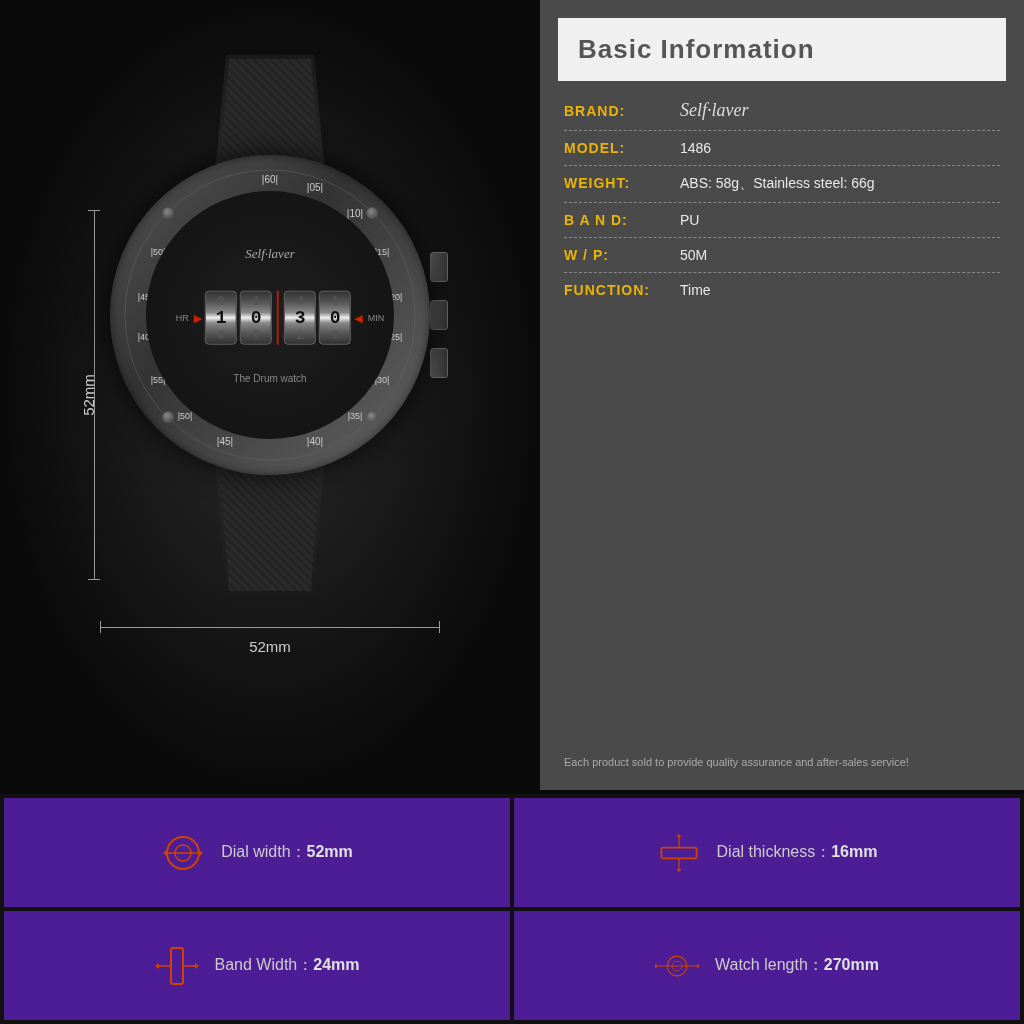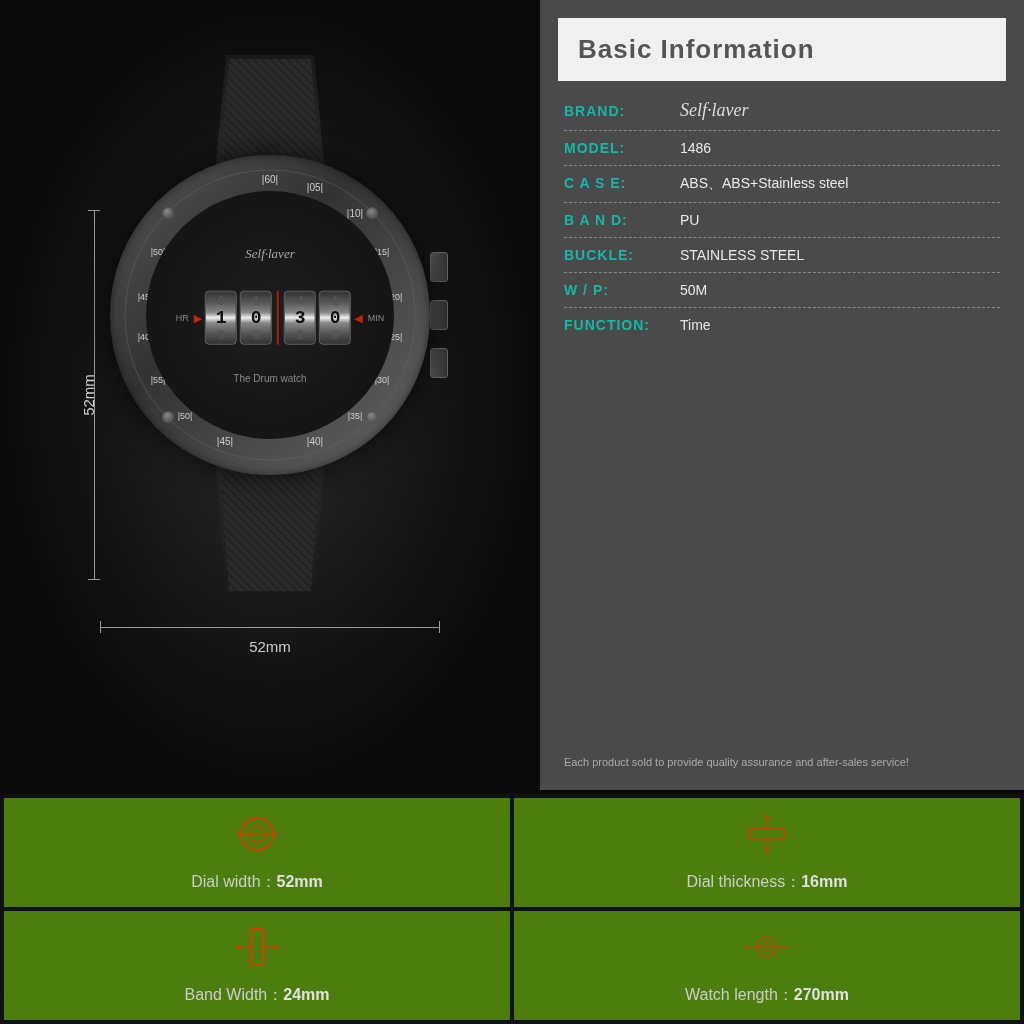--- a/index.html
+++ b/index.html
@@ -250,21 +250,21 @@
     .info-row {
       display: flex;
       align-items: baseline;
       padding: 9px 0;
       border-bottom: 1px dashed #888;
     }
     .info-row:last-child { border-bottom: none; }
 
     .info-key {
       font-weight: bold;
-      color: #14b8a6;
+      color: #eab308;
       font-size: 14px;
       min-width: 110px;
       letter-spacing: 1px;
     }
     .info-val {
       color: #e8e8e8;
       font-size: 14px;
       margin-left: 6px;
     }
 
@@ -291,27 +291,26 @@
       height: 230px;
       display: grid;
       grid-template-columns: 1fr 1fr;
       grid-template-rows: 1fr 1fr;
       gap: 4px;
       background: #111;
       padding: 4px;
     }
 
     .spec-cell {
-      background: #4d7c0f;
+      background: #4c1d95;
       display: flex;
       align-items: center;
       justify-content: center;
       gap: 16px;
       padding: 0 30px;
-      flex-direction: column;
     }
 
     .spec-icon {
       width: 44px;
       height: 44px;
       display: flex;
       align-items: center;
       justify-content: center;
     }
 
@@ -451,37 +450,33 @@
       <div class="info-row">
         <span class="info-key">BRAND:</span>
         <span class="info-val brand-script">Self·laver</span>
       </div>
 
       <div class="info-row">
         <span class="info-key">MODEL:</span>
         <span class="info-val">1486</span>
       </div>
 
-
-
-
       <div class="info-row">
-        <span class="info-key">C A S E:</span>
-        <span class="info-val">ABS、ABS+Stainless steel</span>
-      </div>
+        <span class="info-key">WEIGHT:</span>
+        <span class="info-val">ABS: 58g、Stainless steel: 66g</span>
+      </div>
+
+
+
 
       <div class="info-row">
         <span class="info-key">B A N D:</span>
         <span class="info-val">PU</span>
       </div>
 
-      <div class="info-row">
-        <span class="info-key">BUCKLE:</span>
-        <span class="info-val">STAINLESS STEEL</span>
-      </div>
 
       <div class="info-row">
         <span class="info-key">W / P:</span>
         <span class="info-val">50M</span>
       </div>
 
       <div class="info-row">
         <span class="info-key">FUNCTION:</span>
         <span class="info-val">Time</span>
       </div>

